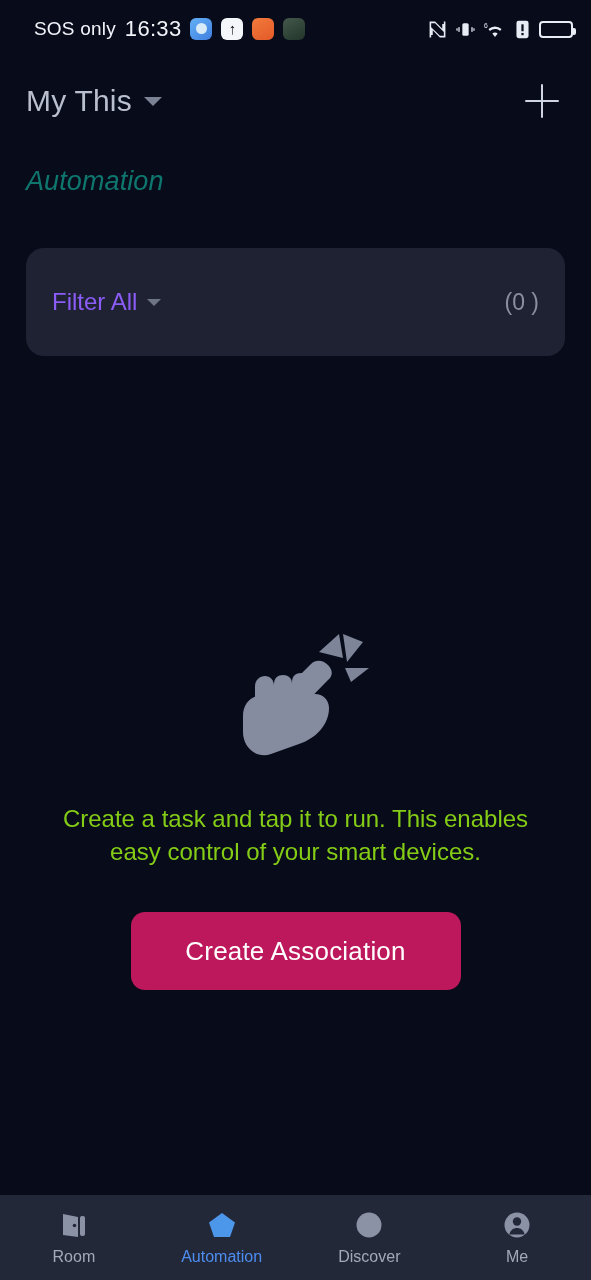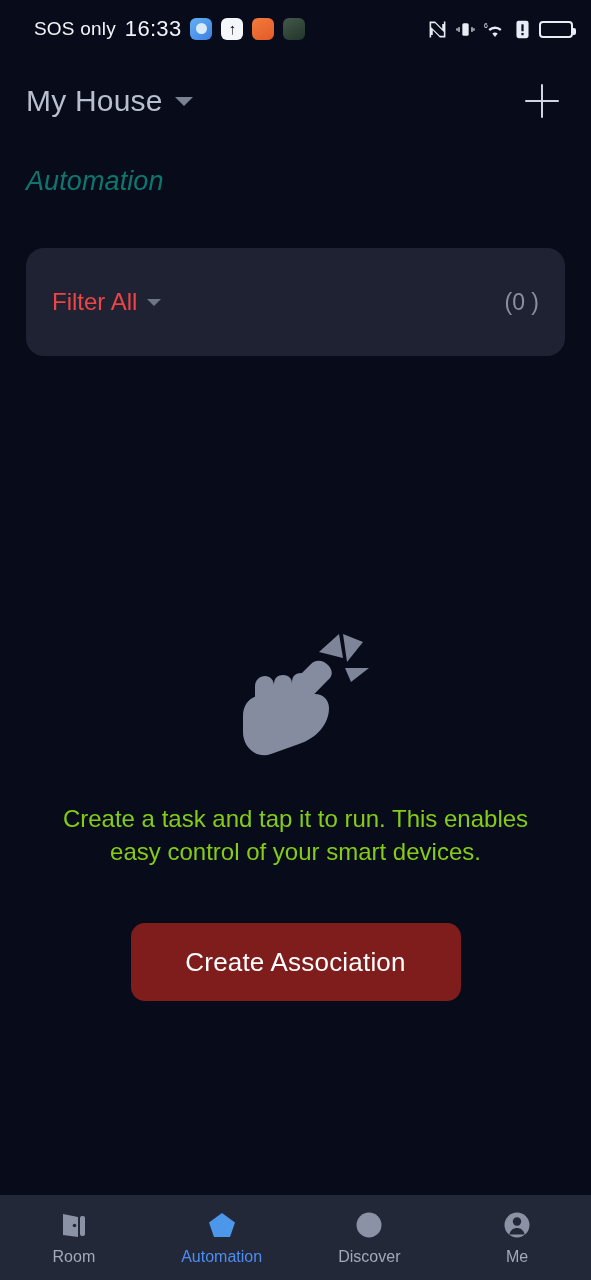--- a/index.html
+++ b/index.html
@@ -63,38 +63,38 @@
   .tab.inactive { color:#0f766e;font-style:italic; }
 
   
   .filter-card {
     position:absolute; top:248px; left:26px; width:539px; height:108px;
     background:#1e2233; border-radius:18px;
     display:flex; align-items:center; justify-content:space-between;
     padding:0 26px;
   }
   .filter-left { display:flex; align-items:center; gap:10px; }
-  .filter-label { color:#ef4444; font-size:24px; }
+  .filter-label { color:#8b5cf6; font-size:24px; }
   .caret-sm { width:0; height:0; border-left:7px solid transparent;
               border-right:7px solid transparent; border-top:7px solid #6e7587; }
   .filter-count { color:#8a90a2; font-size:23px; }
 
   
   .empty {
     position:absolute; top:620px; left:0; width:591px;
     display:flex; flex-direction:column; align-items:center;
   }
   .hand-wrap { width:170px; height:150px; }
   .empty-text {
     margin-top:32px; width:500px; text-align:center;
     color:#84cc16; font-size:24px; line-height:1.38;
   }
   .cta {
-    margin-top:55px; width:330px; height:78px;
-    background:#7f1d1d; border-radius:14px; border:none;
+    margin-top:44px; width:330px; height:78px;
+    background:#be185d; border-radius:14px; border:none;
     color:#ffffff; font-size:26px; letter-spacing:.2px;
     font-family:"Liberation Sans", sans-serif;
     display:flex; align-items:center; justify-content:center; cursor:pointer;
   }
 
   
   .bottomnav {
     position:absolute; bottom:0; left:0; width:591px; height:85px;
     background:#232839; display:flex; align-items:center;
   }
@@ -139,21 +139,21 @@
         <rect x="6.7" y="15" width="2.6" height="2.6" fill="#0a0f1f"></rect>
       </svg>
       <span class="battery">
         <span class="battery-fill" style="width:30%"></span>
       </span>
     </div>
   </div>
 
   <div class="header">
     <div class="home-select">
-      <span class="home-name">My House</span>
+      <span class="home-name">My This</span>
       <span class="caret-lg"></span>
     </div>
     <div class="plus-btn"></div>
   </div>
 
   <div class="tabs">
     <span class="tab inactive">Automation</span>
   </div>
 
   <div class="filter-card">

